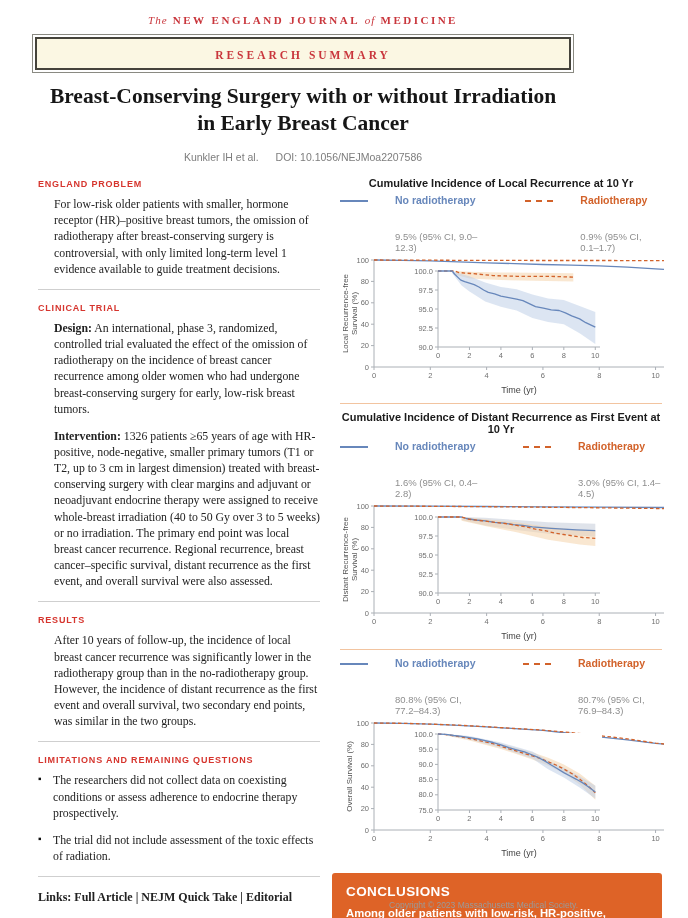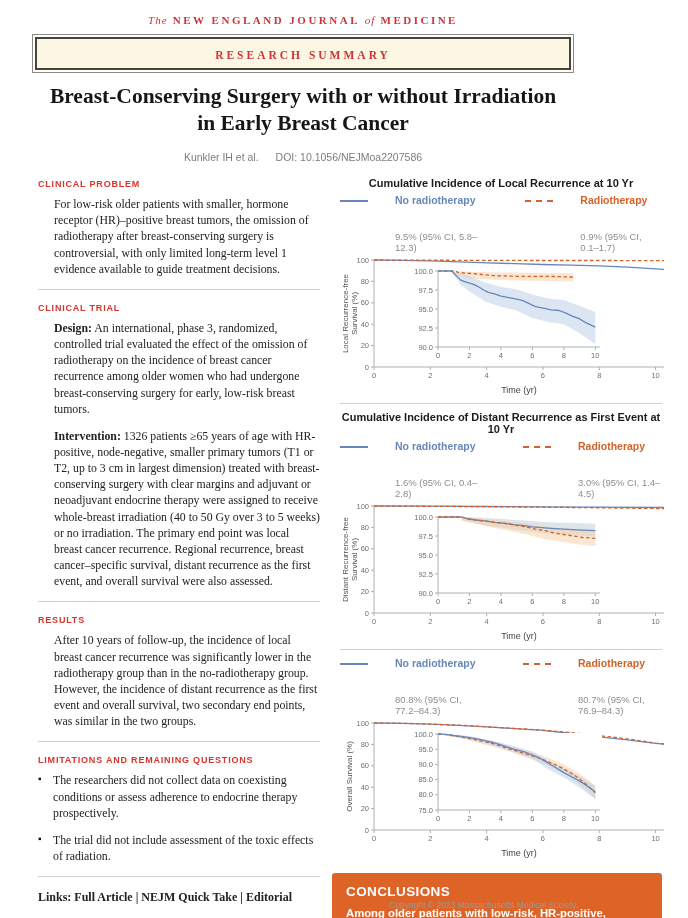--- a/index.html
+++ b/index.html
@@ -78,21 +78,21 @@
     <span>in Early Breast Cancer</span>
   </h1>
   <div class="byline">
     <span>Kunkler IH et al.</span>
     <span class="doi">DOI: 10.1056/NEJMoa2207586</span>
   </div>
 
   <div class="content">
 
     <div class="left-col">
-      <div class="sec-head">CLINICAL PROBLEM</div>
+      <div class="sec-head">ENGLAND PROBLEM</div>
       <p class="body-text">For low-risk older patients with smaller, hormone receptor (HR)–positive breast tumors, the omission of radiotherapy after breast-conserving surgery is controversial, with only limited long-term level 1 evidence available to guide treatment decisions.</p>
       <hr class="sep">
 
       <div class="sec-head">CLINICAL TRIAL</div>
       <p class="body-text"><b>Design:</b><span> An international, phase 3, randomized, controlled trial evaluated the effect of the omission of radiotherapy on the incidence of breast cancer recurrence among older women who had undergone breast-conserving surgery for early, low-risk breast tumors.</span></p>
       <p class="body-text"><b>Intervention:</b><span> 1326 patients ≥65 years of age with HR-positive, node-negative, smaller primary tumors (T1 or T2, up to 3 cm in largest dimension) treated with breast-conserving surgery with clear margins and adjuvant or neoadjuvant endocrine therapy were assigned to receive whole-breast irradiation (40 to 50 Gy over 3 to 5 weeks) or no irradiation. The primary end point was local breast cancer recurrence. Regional recurrence, breast cancer–specific survival, distant recurrence as the first event, and overall survival were also assessed.</span></p>
       <hr class="sep">
 
       <div class="sec-head">RESULTS</div>
       <p class="body-text">After 10 years of follow-up, the incidence of local breast cancer recurrence was significantly lower in the radiotherapy group than in the no-radiotherapy group. However, the incidence of distant recurrence as the first event and overall survival, two secondary end points, was similar in the two groups.</p>
@@ -109,21 +109,21 @@
     </div>
 
     <div class="right-col">
 
       <div class="chart divided">
         <h3 class="chart-title">Cumulative Incidence of Local Recurrence at 10 Yr</h3>
         <div class="legend">
             <div class="leg-item">
               <span class="leg-line" style="border-top-color: rgb(103, 135, 187);"></span>
               <span class="leg-name" style="color: rgb(103, 135, 187);">No radiotherapy</span>
-              <span class="leg-stat">9.5% (95% CI, 5.8–12.3)</span>
+              <span class="leg-stat">9.5% (95% CI, 9.0–12.3)</span>
             </div>
             <div class="leg-item">
               <span class="leg-line dashed" style="border-top-color: rgb(210, 98, 42);"></span>
               <span class="leg-name" style="color: rgb(210, 98, 42);">Radiotherapy</span>
               <span class="leg-stat">0.9% (95% CI, 0.1–1.7)</span>
             </div>
           </div>
         <div class="plot">
             <svg viewBox="0 0 330 142" width="330" height="142">
               <line x1="34" y1="5" x2="34" y2="112" stroke="#ABB0B6" stroke-width="1"></line>

